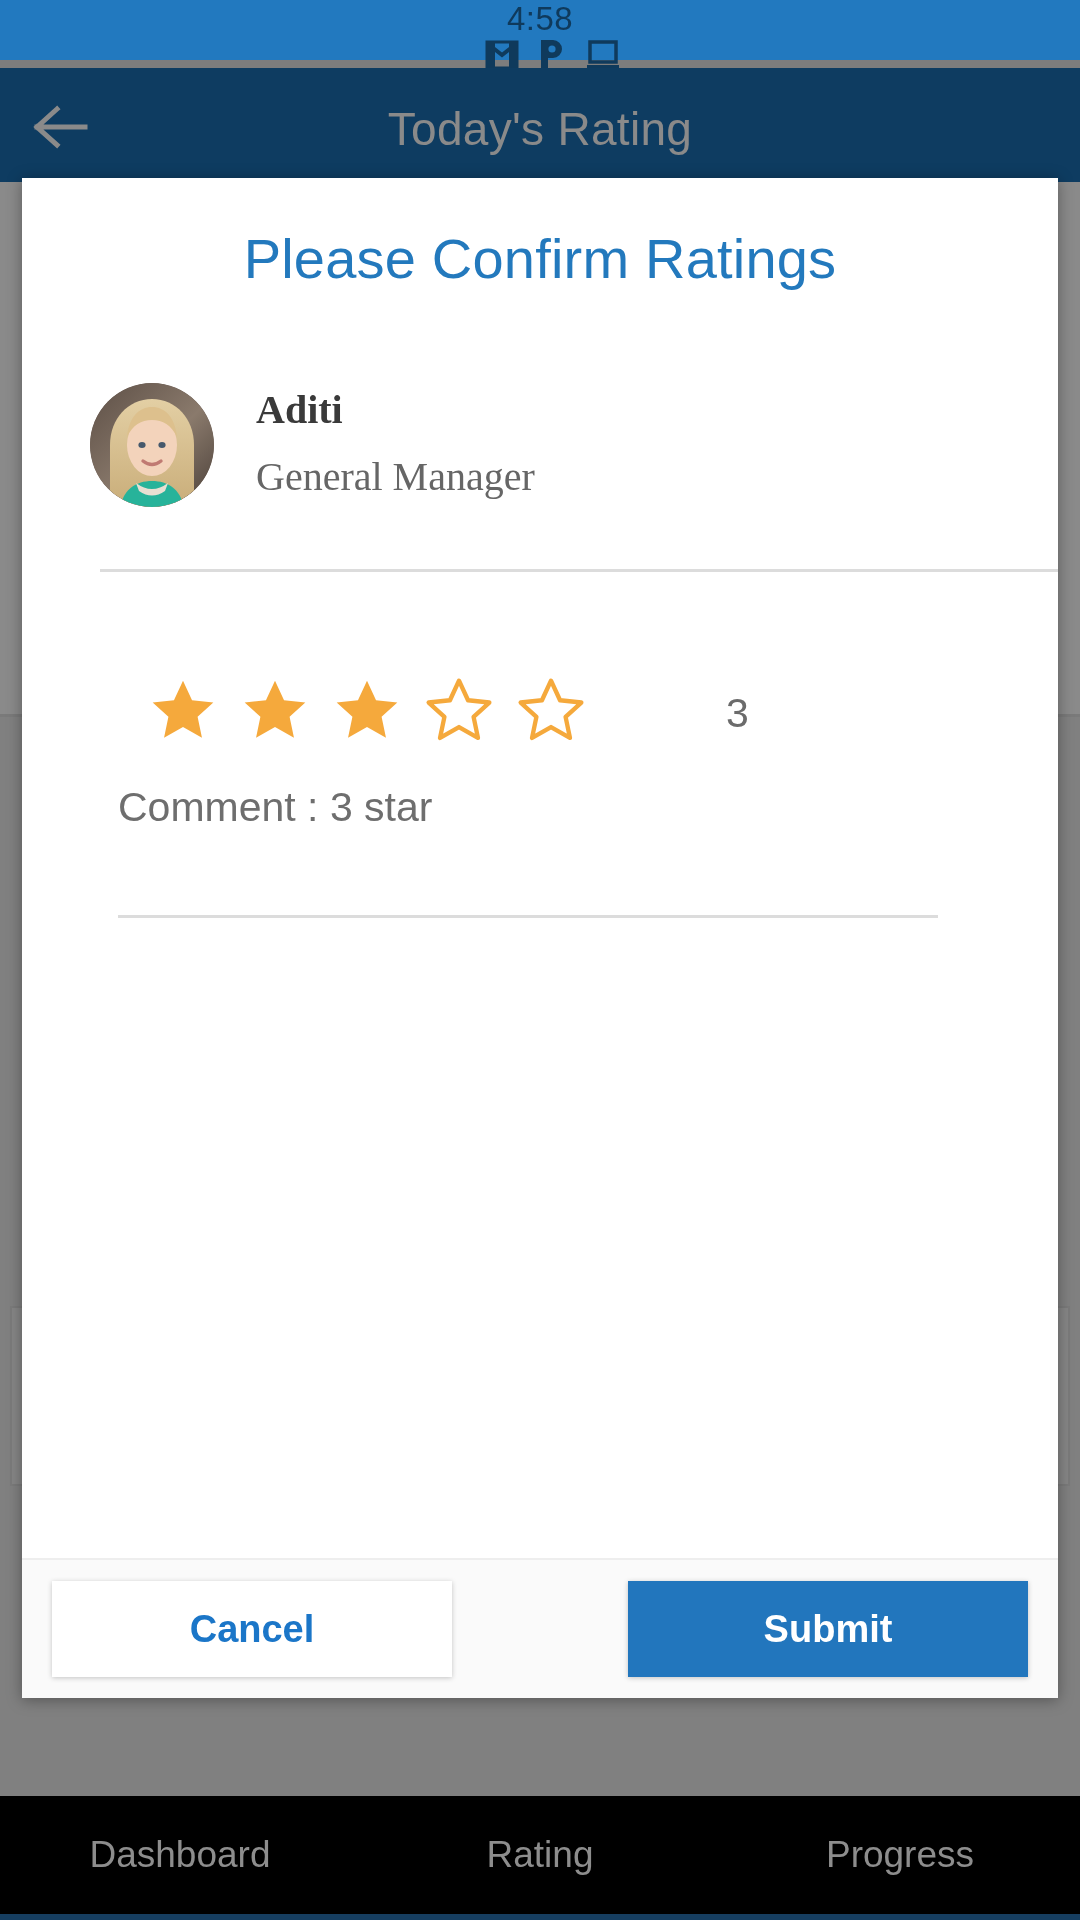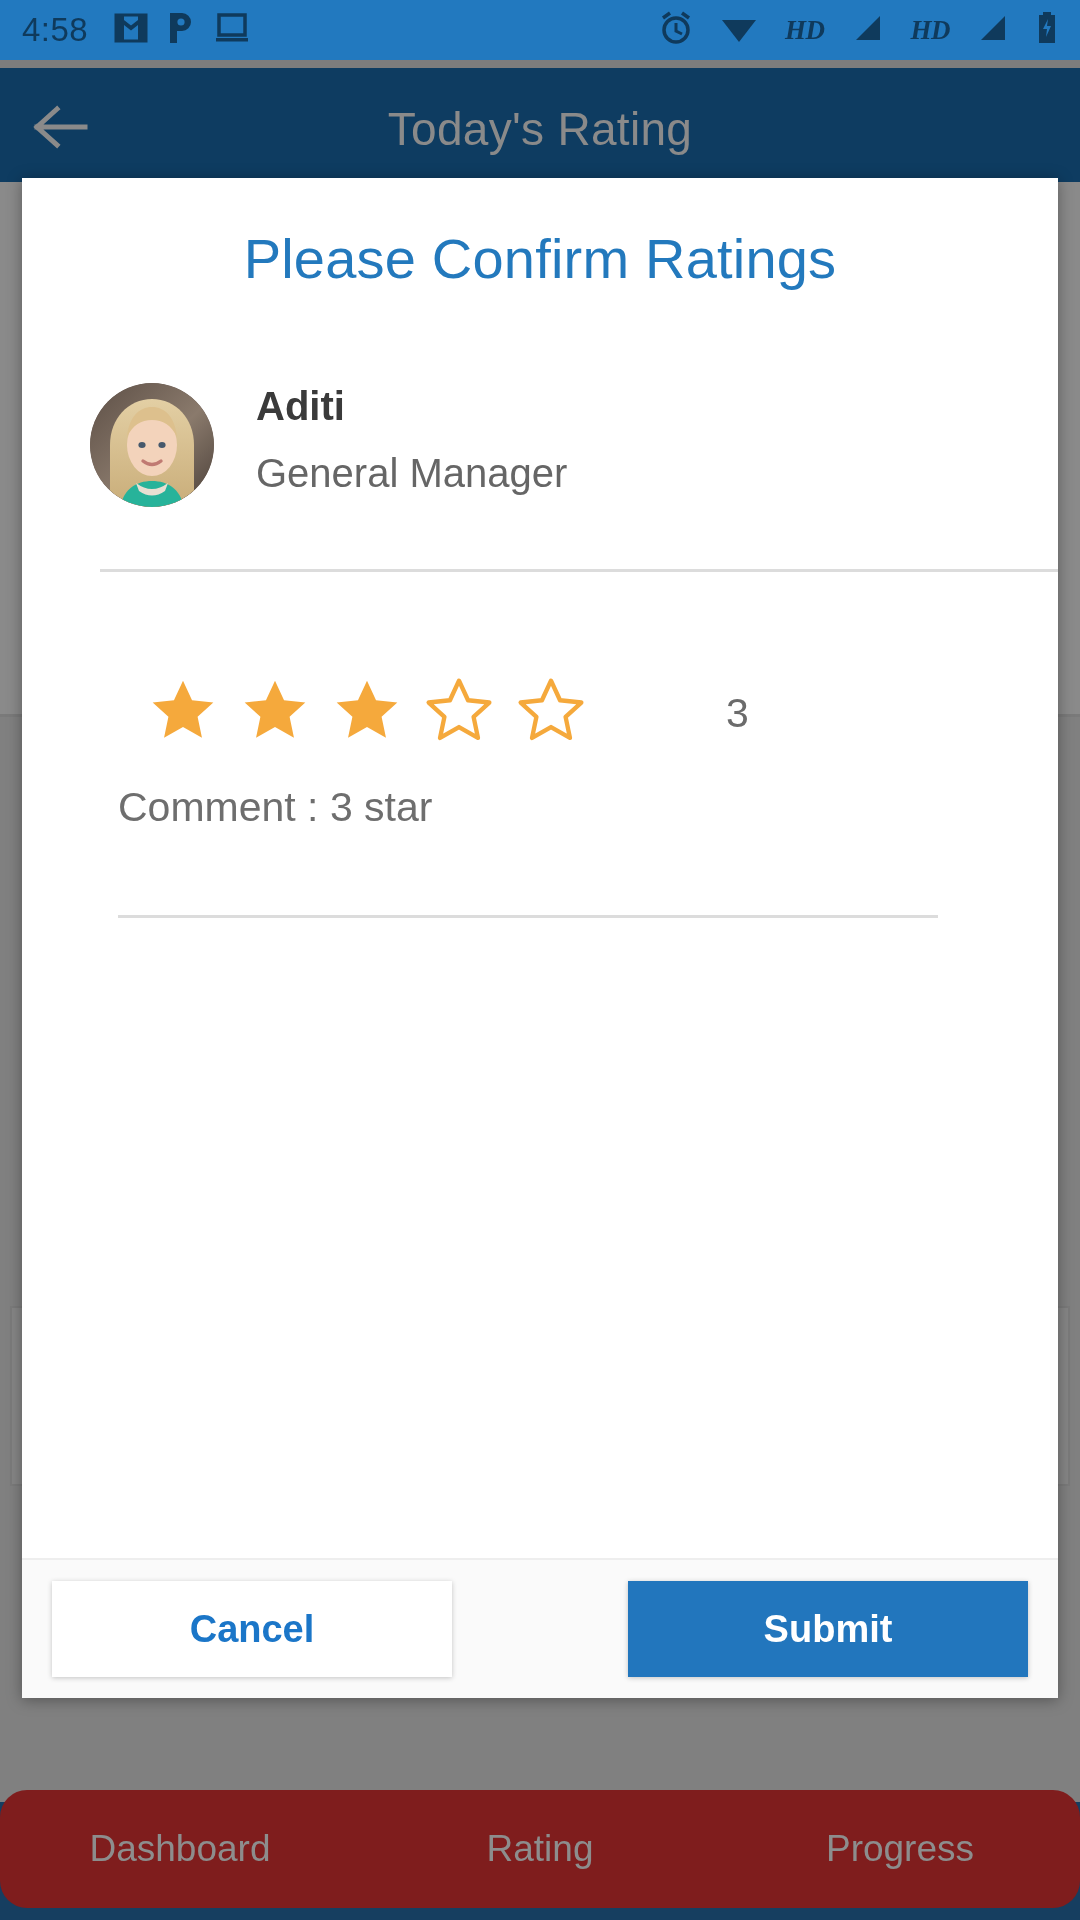--- a/index.html
+++ b/index.html
@@ -6,21 +6,21 @@
   html,body{
     width:1080px; height:1920px;
     font-family:"Liberation Sans", sans-serif;
     background:#ffffff; overflow:hidden;
   }
   #screen{ position:relative; width:1080px; height:1920px; overflow:hidden; background:#7d7d7d; }
 
   
   .statusbar{
     position:absolute; top:0; left:0; width:1080px; height:60px;
-    background:#2279bf; display:flex; align-items:center; padding:0 22px;
+    background:#2279bf; display:flex; align-items:center; padding:0 22px;flex-direction:column;
   }
   .sb-time{ color:#0f3a5c; font-size:33px; font-weight:400; letter-spacing:.5px; }
   .sb-left-icons{ display:flex; align-items:center; gap:18px; margin-left:26px; }
   .sb-spacer{ flex:1; }
   .sb-right-icons{ display:flex; align-items:center; gap:28px; }
   .sb-ic{ display:block; }
   .hd-txt{ color:#0f3a5c; font-size:27px; font-weight:700; font-style:italic; font-family:"Liberation Serif", serif; letter-spacing:-.5px;}
 
   
   .appbar{
@@ -43,40 +43,40 @@
   }
   .behind-line{ position:absolute; left:0; width:1080px; height:3px; background:#7a7a7a; }
   .behind-panel{
     position:absolute; left:10px; top:1124px; width:1060px; height:180px; background:#868686;
     border:2px solid #7b7b7b;
   }
   .behind-bottom{
     position:absolute; left:0; bottom:0; width:1080px; height:118px; background:#163e60;
   }
   .bottom-nav{
-    position:absolute; left:0; bottom:12px; width:1080px; height:118px;
-    background:#7f1d1d; display:flex; align-items:center;border-radius:27px;
+    position:absolute; left:0; bottom:6px; width:1080px; height:118px;
+    background:#000000; display:flex; align-items:center;
   }
   .nav-item{
     flex:1; text-align:center; color:#8d8d8d; font-size:37px; font-weight:400;
   }
 
   
   .dialog{
     position:absolute; left:22px; top:178px; width:1036px; height:1520px;
     background:#ffffff; box-shadow:0 2px 14px rgba(0,0,0,.35);
     display:flex; flex-direction:column;
   }
   .dlg-title{
     text-align:center; color:#2379bd; font-size:56px; font-weight:400;
     margin-top:48px; letter-spacing:.2px;
   }
 
   .person{
-    display:flex; margin:92px 0 0 68px;
+    display:flex; align-items:center; margin:92px 0 0 68px;font-family:Liberation Serif, serif;
   }
   .avatar{
     width:124px; height:124px; border-radius:50%; overflow:hidden; flex:none;
     background:#6f6057; position:relative;
   }
   .avatar svg{ display:block; }
   .person-text{ margin-left:42px; }
   .person-name{ color:#3a3a3a; font-size:40px; font-weight:700; line-height:1.15; }
   .person-role{ color:#666666; font-size:40px; font-weight:400; line-height:1.3; margin-top:18px;}
 

